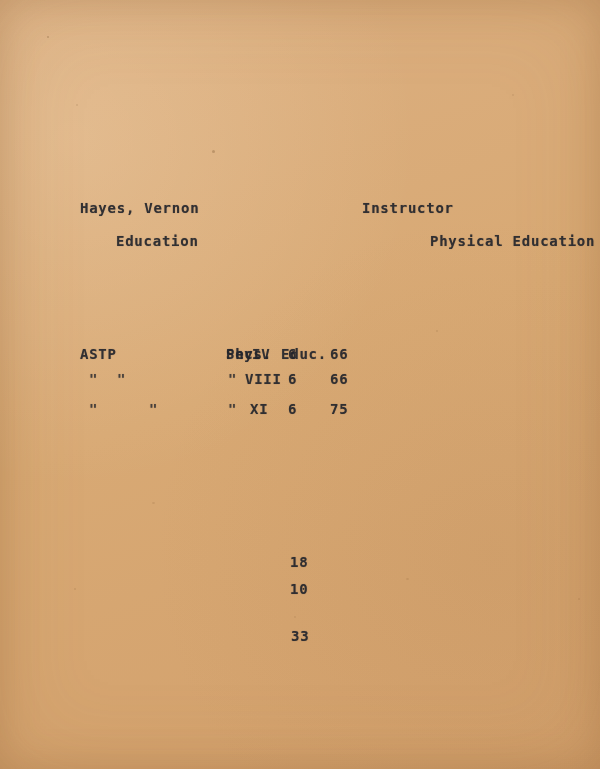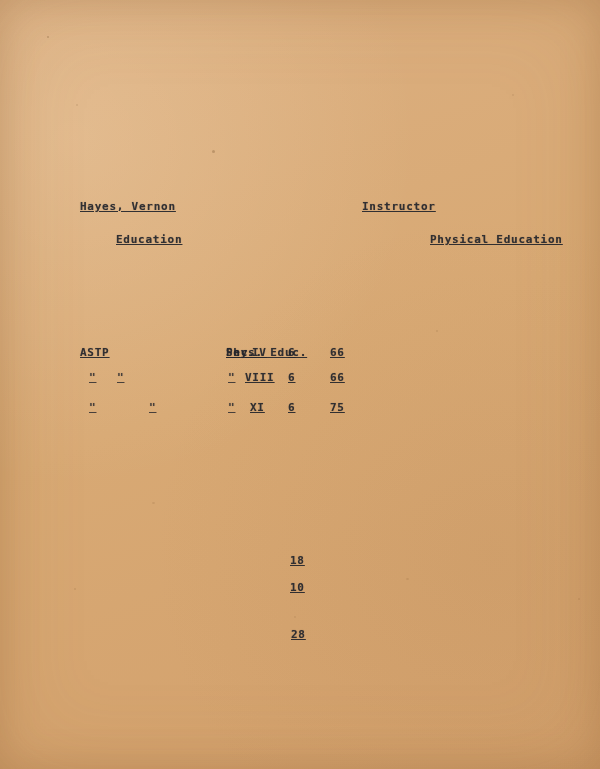--- a/index.html
+++ b/index.html
@@ -41,27 +41,26 @@
     position: absolute;
     border-radius: 50%;
     background: rgba(110,75,40,0.30);
     pointer-events: none;
   }
 
   .typed {
     position: absolute;
     color: #23252c;
     font-family: "DejaVu Sans Mono", monospace;
-    font-size: 11px;
+    font-size: 14px;
     letter-spacing: 0.75px;
     font-weight: 700;
     white-space: pre;
     text-shadow: 0 0 1px rgba(35,37,44,0.45);
     opacity: 0.92;
-    text-decoration: underline;
   }
 
   .faint { opacity: 0.80; }
 
   
   #name      { left: 80px;  top: 200px; }
   #title     { left: 362px; top: 200px; }
   #dept      { left: 104px; top: 233px; padding-left: 12px; }
   #assign    { left: 414px; top: 233px; padding-left: 16px; }
 
@@ -126,16 +125,16 @@
 
   <div class="typed faint" id="r3c1">"</div>
   <div class="typed faint" id="r3c2">"</div>
   <div class="typed faint" id="r3c3">"</div>
   <div class="typed" style="left:250px; top:401px;">XI</div>
   <div class="typed" id="r3c4">6</div>
   <div class="typed" id="r3c5">75</div>
 
   <div class="typed" id="sum1">18</div>
   <div class="typed" id="sum2">10</div>
-  <div class="typed" id="sum3">28</div>
+  <div class="typed" id="sum3">33</div>
 
 
 </div>
 
 </body></html>

